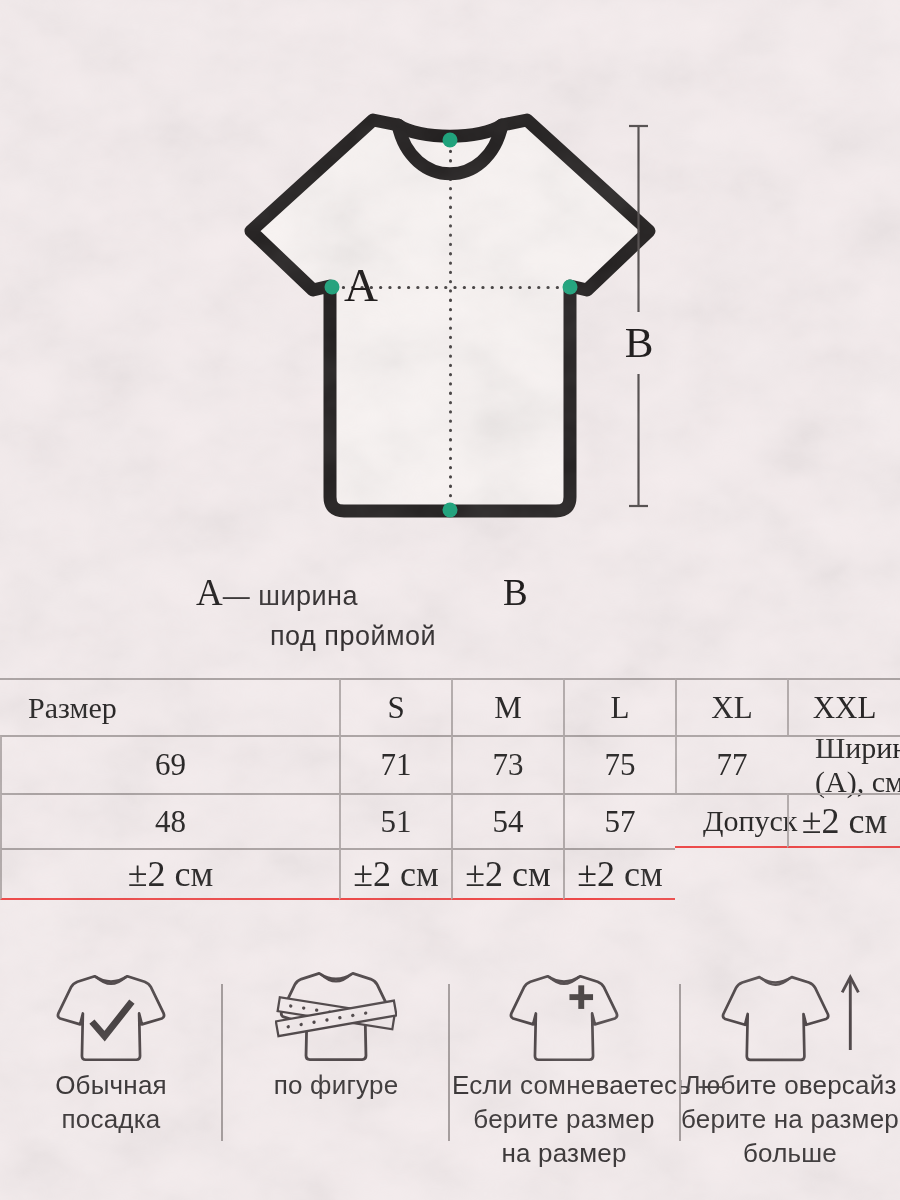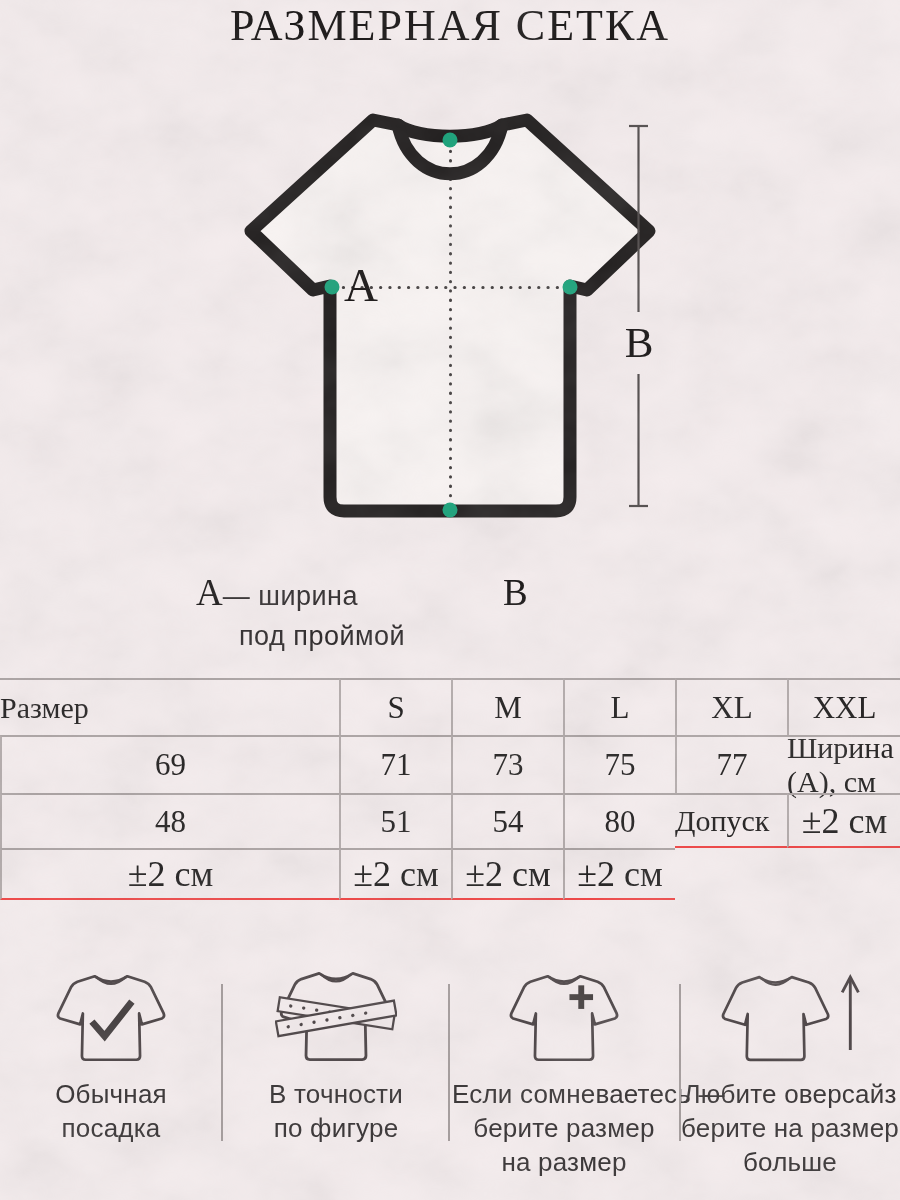--- a/index.html
+++ b/index.html
@@ -24,59 +24,58 @@
   .dim-a{left:338px; top:258px; width:46px; font-size:47px;}
   .dim-b{left:617px; top:318px; width:44px; font-size:43px;}
 
   
   .legend{position:absolute; top:575px;}
   .legend-a{left:196px;}
   .legend-b{left:503px;}
   .legend-line1{display:flex; align-items:baseline; white-space:nowrap;}
   .legend-letter{font-size:37px; line-height:36px; color:#1c1919;}
   .legend-rest{font-size:27px; line-height:30px; color:#2e2a2b; letter-spacing:0.5px;}
-  .legend-line2{font-size:27px; color:#2e2a2b; margin-top:10px; margin-left:43px; white-space:nowrap; letter-spacing:0.5px;}
+  .legend-line2{font-size:27px; color:#2e2a2b; margin-top:10px; margin-left:74px; white-space:nowrap; letter-spacing:0.5px;}
 
   
   .size-table{
     position:absolute; top:678px; left:0; width:900px; height:222px;
     display:grid;
     grid-template-columns:339px 112px 112px 112px 112px 113px;
     grid-template-rows:57px 58px 55px 52px;
   }
   .cell{
     display:flex; align-items:center; justify-content:center;
     border-top:2px solid #aba3a3; font-size:31px; color:#222020;
     box-sizing:border-box;
   }
   .cell.row-last{border-bottom:2px solid #ef4444;}
   .cell.vline{border-left:2px solid #b3abab;}
-  .cell.label{justify-content:flex-start; font-size:30px;}
+  .cell.label{justify-content:flex-start; padding-left:28px; font-size:30px;}
   .cell.hdr-size{font-size:31px;}
   .cell.tol{font-size:36px;}
 
   
   .fit-item{position:absolute; top:966px; text-align:center;}
   .fit-item .icon-wrap{height:102px; display:flex; align-items:flex-end; justify-content:center;}
-  .fit-label{margin-top:9px; font-size:26px; line-height:34px; color:#363233; letter-spacing:0.2px;}
+  .fit-label{font-size:26px; line-height:34px; color:#363233; letter-spacing:0.2px;}
   .fit-label div{white-space:nowrap;}
   .fit-divider{position:absolute; top:984px; width:2px; height:157px; background:#a49c9c;}
 
   .tee-outline{fill:#f4eced; stroke:#4b4345; stroke-width:3; stroke-linejoin:round;}
   .tee-collar{fill:none; stroke:#4b4345; stroke-width:2.4;}
 
   
   .paper{position:absolute; top:0; left:0; pointer-events:none; opacity:0.16;}
 </style>
 </head>
 <body>
 
 <div class="canvas">
 
-  <h1 class="title">РАЗМЕРНАЯ СЕТКА</h1>
 
   <svg class="diagram" width="900" height="640" viewBox="0 0 900 640">
 
     <path d="M398,125 C418,140 482,140 502,125 L527,120 L649,231 L587,290 L570,286 L570,497
              Q570,511 556,511 L344,511 Q330,511 330,497 L330,286 L313,290 L251,231 L373,120 Z" fill="#f8f3f2" stroke="#201d1d" stroke-width="13" stroke-linejoin="round"></path>
 
     <path d="M450.5,142 V509" fill="none" stroke="#413d3d" stroke-width="3" stroke-dasharray="0.3 9" stroke-linecap="round"></path>
     <path d="M334,287.5 H568" fill="none" stroke="#413d3d" stroke-width="3" stroke-dasharray="0.3 9" stroke-linecap="round"></path>
 
     <path d="M398,125 C412,190 488,190 502,125" fill="none" stroke="#201d1d" stroke-width="13" stroke-linecap="round"></path>
@@ -122,21 +121,21 @@
     <div class="cell vline">69</div>
     <div class="cell vline">71</div>
     <div class="cell vline">73</div>
     <div class="cell vline">75</div>
     <div class="cell vline">77</div>
 
     <div class="cell label">Ширина (A), см</div>
     <div class="cell vline">48</div>
     <div class="cell vline">51</div>
     <div class="cell vline">54</div>
-    <div class="cell vline">80</div>
+    <div class="cell vline">57</div>
 
     <div class="cell label row-last">Допуск</div>
     <div class="cell vline tol row-last">±2 см</div>
     <div class="cell vline tol row-last">±2 см</div>
     <div class="cell vline tol row-last">±2 см</div>
     <div class="cell vline tol row-last">±2 см</div>
     <div class="cell vline tol row-last">±2 см</div>
   </div>
 
   <svg width="0" height="0" style="position:absolute">
@@ -186,21 +185,20 @@
             <circle cx="41" cy="57" r="1.8"></circle>
               <circle cx="55" cy="57" r="1.8"></circle>
             <circle cx="69" cy="57" r="1.8"></circle>
               <circle cx="83" cy="57" r="1.8"></circle>
             <circle cx="97" cy="57" r="1.8"></circle>
           </g>
         </g>
       </svg>
     </div>
     <div class="fit-label sans">
-      <div>В точности</div>
       <div>по фигуре</div>
     </div>
   </div>
 
   <div class="fit-item" style="left:452px; width:224px;">
     <div class="icon-wrap">
       <svg width="118" height="100" viewBox="0 0 130 110">
         <use href="#tee-icon-shape"></use>
         <g stroke="#443e3e" stroke-width="6.5" stroke-linecap="butt">
           <line x1="84" y1="19" x2="84" y2="45"></line>

